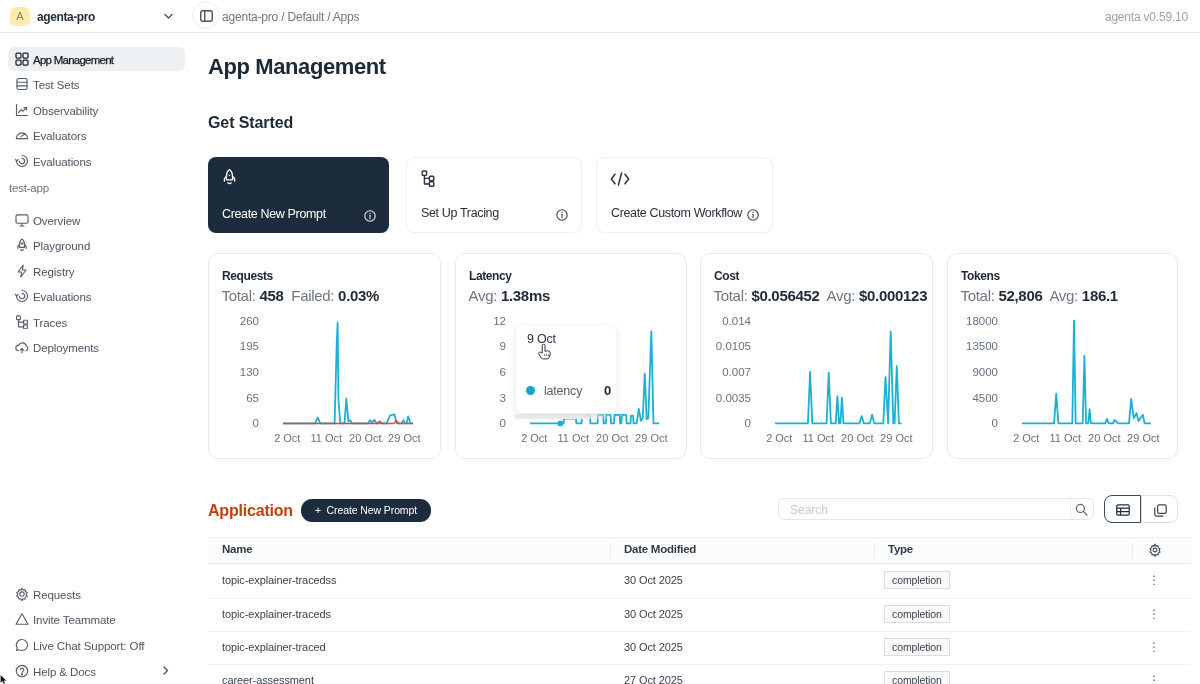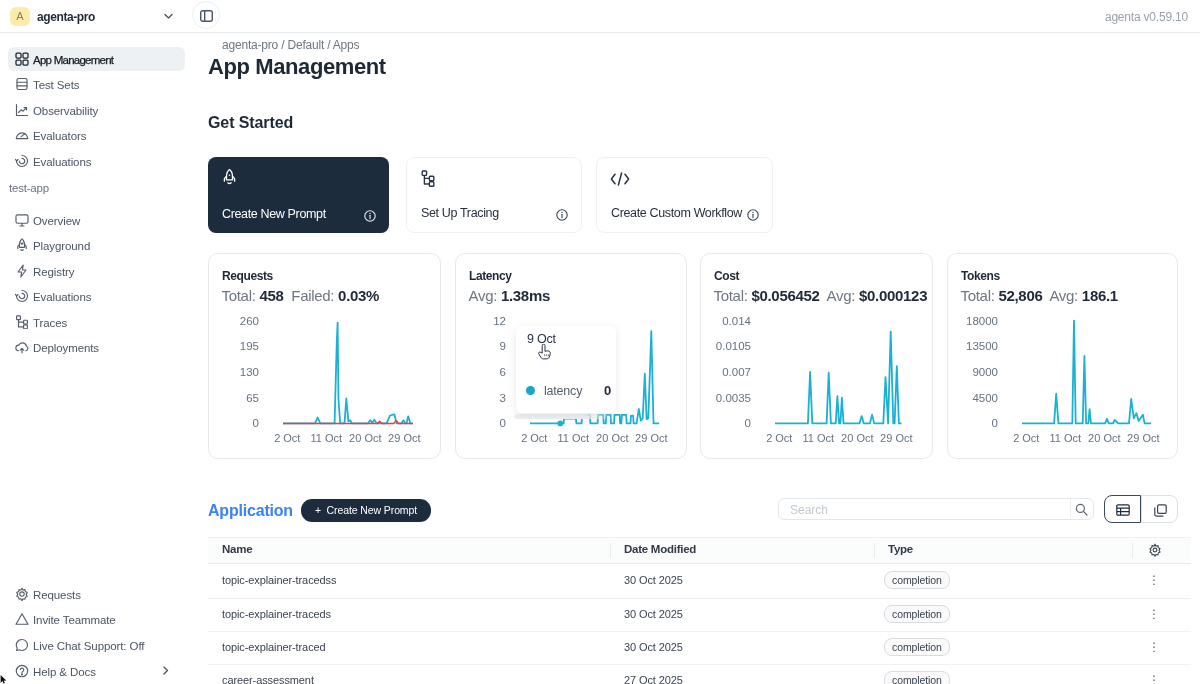--- a/index.html
+++ b/index.html
@@ -3,21 +3,21 @@
 <meta charset="utf-8">
 <style>
 * { margin:0; padding:0; box-sizing:border-box; }
 html,body { width:1200px; height:684px; background:#fff; overflow:hidden;
   font-family:"Liberation Sans", sans-serif; }
 .abs { position:absolute; }
 
 #hdr { position:absolute; left:0; top:0; width:1200px; height:33px; border-bottom:1px solid #e9ebee; background:#fff; }
 #avatar { position:absolute; left:10px; top:7px; width:20px; height:19px; border-radius:6px; background:#fcecaa; color:#8a8062; font-size:11px; font-weight:500; text-align:center; line-height:19px; }
 #wsname { position:absolute; left:37px; top:9.5px; font-size:12px; font-weight:700; color:#1f2937; letter-spacing:-0.4px; }
-#crumb { position:absolute; left:222px; top:9.5px; font-size:12px; color:#6f7680; letter-spacing:-0.2px;margin-top:28px; }
+#crumb { position:absolute; left:222px; top:9.5px; font-size:12px; color:#6f7680; letter-spacing:-0.2px; }
 #ver { position:absolute; right:12px; top:10px; font-size:12px; color:#9aa1ab; letter-spacing:-0.2px; }
 #collbtn { position:absolute; left:192px; top:1px; width:28px; height:28px; border-radius:50%; border:1.5px solid #eceef2; background:#fff; }
 
 #side { position:absolute; left:0; top:33px; width:193px; height:651px; background:#fff; }
 .mi { position:absolute; left:8px; width:177px; height:24px; border-radius:6px; }
 .mi .ic { position:absolute; left:7px; top:5px; width:14px; height:14px; }
 .mi .lb { position:absolute; left:25px; top:5px; font-size:11.5px; color:#4b5563; line-height:14px; letter-spacing:-0.1px; padding-top:1px; }
 .mi.act { background:#eef1f4; }
 .mi.act .lb { color:#141c28; -webkit-text-stroke:0.25px #141c28; letter-spacing:-0.75px; }
 .sect { position:absolute; left:9px; font-size:11.5px; color:#6b7280; letter-spacing:-0.2px; }
@@ -32,31 +32,31 @@
 .gcard.dark .ttl { color:#fff; }
 .gcard.lite .ttl { color:#28303d;margin-top:48px; }
 .gcard .nfo { position:absolute; right:13px; bottom:11px; width:12px; height:12px; }
 
 .ccard { position:absolute; top:253px; height:206px; background:#fff; border:1px solid #e6e9ed; border-radius:10px; }
 .ccard .ct { position:absolute; left:13px; top:15px; font-size:12px; font-weight:700; color:#1f2937; letter-spacing:-0.4px; }
 .ccard .cs { position:absolute; left:12.5px; top:33px; font-size:15px; color:#6e7681; letter-spacing:-0.3px; }
 .ccard .cs b { color:#1f2937; font-weight:700; }
 .ccard svg { position:absolute; left:0; top:0; }
 
-#appttl { position:absolute; left:208px; top:502px; font-size:16px; font-weight:700; color:#3b82f6; letter-spacing:-0.2px; }
+#appttl { position:absolute; left:208px; top:502px; font-size:16px; font-weight:700; color:#c2410c; letter-spacing:-0.2px; }
 #newbtn { position:absolute; left:301px; top:499px; width:130px; height:23px; border-radius:11px; background:#1c2c3c; color:#fff; font-size:10.5px; text-align:center; line-height:23px; letter-spacing:-0.1px; }
 #search { position:absolute; left:778px; top:498px; width:316px; height:22px; border:1px solid #e3e6ea; border-radius:6px; background:#fff; }
 #search .ph { position:absolute; left:11px; top:4px; font-size:12px; color:#c3c9d1; }
 #search .div { position:absolute; right:22px; top:0; width:1px; height:20px; background:#edf0f3; }
 .tgl { position:absolute; top:495px; height:28px; background:#fff; }
 
 .tbl-line { position:absolute; background:#eef1f3; }
 .th { position:absolute; font-size:11.5px; font-weight:700; color:#313a46; letter-spacing:-0.25px; }
 .td { position:absolute; font-size:11px; color:#3b4351; letter-spacing:-0.1px; }
-.tag { position:absolute; height:18px; line-height:16px; padding:0 7px; border:1px solid #d9dce0; border-radius:8px; background:#fafafa; font-size:10.5px; color:#3b4351; letter-spacing:-0.1px; }
+.tag { position:absolute; height:18px; line-height:16px; padding:0 7px; border:1px solid #d9dce0; border-radius:0; background:#fafafa; font-size:10.5px; color:#3b4351; letter-spacing:-0.1px; }
 .kebab { position:absolute; left:1148px; width:12px; text-align:center; font-size:12px; color:#5b6470; letter-spacing:0; }
 svg.icn { stroke:#4b5563; fill:none; stroke-width:1.4; stroke-linecap:round; stroke-linejoin:round; }
 </style>
 </head>
 <body>
 <div id="hdr">
   <div id="avatar">A</div>
   <div id="wsname">agenta-pro</div>
   <svg class="icn" style="position:absolute;left:163px;top:11px" width="11" height="11" viewBox="0 0 11 11">
       <path d="M2 3.5 L5.5 7 L9 3.5"></path>

